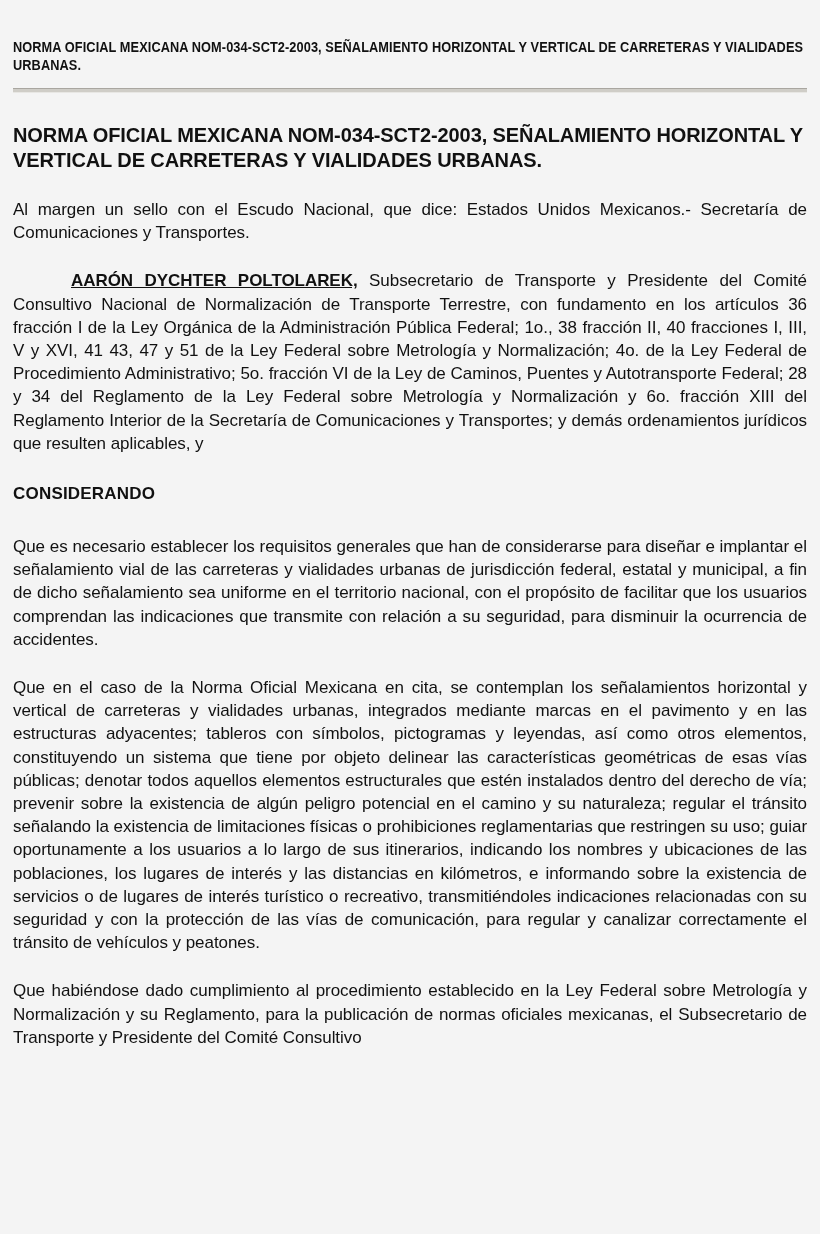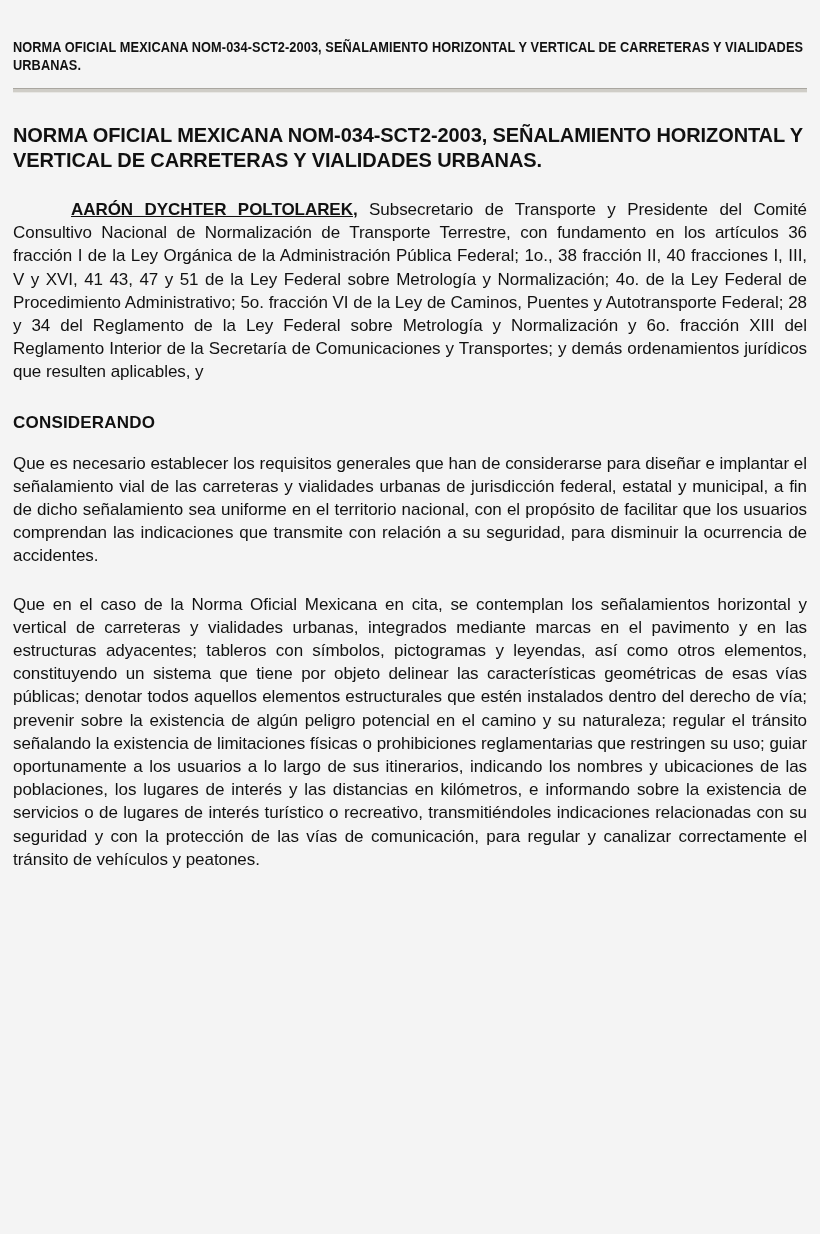--- a/index.html
+++ b/index.html
@@ -98,21 +98,21 @@
   
   p.body {
     margin: 0;
     font-size: 17px;
     line-height: 23.2px;
     text-align: justify;
     text-justify: inter-word;
     letter-spacing: -0.05px;
   }
   p.body.gap-md  { margin-top: 25px; }
-  p.body.gap-lg  { margin-top: 18px; }
+  p.body.gap-lg  { margin-top: 30px; }
 
   p.body.indent { text-indent: 58px; }
 
   .lead-name { font-weight: bold; text-decoration: underline; }
 
   
   .clip { overflow: hidden; }
 </style>
 </head>
 <body>
@@ -120,25 +120,27 @@
 <div class="page">
 
   <div class="doc-header">NORMA OFICIAL MEXICANA NOM-034-SCT2-2003, SEÑALAMIENTO HORIZONTAL Y VERTICAL DE CARRETERAS Y VIALIDADES URBANAS.</div>
 
   <hr class="rule">
 
   <h1 class="doc-title">NORMA OFICIAL MEXICANA NOM-034-SCT2-2003, SEÑALAMIENTO HORIZONTAL Y VERTICAL DE CARRETERAS Y VIALIDADES URBANAS.</h1>
 
 
 
+  <p class="body gap-md">Al margen un sello con el Escudo Nacional, que dice: Estados Unidos Mexicanos.- Secretaría de Comunicaciones y Transportes.</p>
 
   <p class="body gap-md indent">
     <span class="lead-name">AARÓN DYCHTER POLTOLAREK,</span><span> Subsecretario de Transporte y Presidente del Comité Consultivo Nacional de Normalización de Transporte Terrestre, con fundamento en los artículos 36 fracción I de la Ley Orgánica de la Administración Pública Federal; 1o., 38 fracción II, 40 fracciones I, III, V y XVI, 41 43, 47 y 51 de la Ley Federal sobre Metrología y Normalización; 4o. de la Ley Federal de Procedimiento Administrativo; 5o. fracción VI de la Ley de Caminos, Puentes y Autotransporte Federal; 28 y 34 del Reglamento de la Ley Federal sobre Metrología y Normalización y 6o. fracción XIII del Reglamento Interior de la Secretaría de Comunicaciones y Transportes; y demás ordenamientos jurídicos que resulten aplicables, y</span>
   </p>
 
   <h2 class="section-heading">CONSIDERANDO</h2>
 
   <p class="body gap-lg">Que es necesario establecer los requisitos generales que han de considerarse para diseñar e implantar el señalamiento vial de las carreteras y vialidades urbanas de jurisdicción federal, estatal y municipal, a fin de dicho señalamiento sea uniforme en el territorio nacional, con el propósito de facilitar que los usuarios comprendan las indicaciones que transmite con relación a su seguridad, para disminuir la ocurrencia de accidentes.</p>
 
   <p class="body gap-md">Que en el caso de la Norma Oficial Mexicana en cita, se contemplan los señalamientos horizontal y vertical de carreteras y vialidades urbanas, integrados mediante marcas en el pavimento y en las estructuras adyacentes; tableros con símbolos, pictogramas y leyendas, así como otros elementos, constituyendo un sistema que tiene por objeto delinear las características geométricas de esas vías públicas; denotar todos aquellos elementos estructurales que estén instalados dentro del derecho de vía; prevenir sobre la existencia de algún peligro potencial en el camino y su naturaleza; regular el tránsito señalando la existencia de limitaciones físicas o prohibiciones reglamentarias que restringen su uso; guiar oportunamente a los usuarios a lo largo de sus itinerarios, indicando los nombres y ubicaciones de las poblaciones, los lugares de interés y las distancias en kilómetros, e informando sobre la existencia de servicios o de lugares de interés turístico o recreativo, transmitiéndoles indicaciones relacionadas con su seguridad y con la protección de las vías de comunicación, para regular y canalizar correctamente el tránsito de vehículos y peatones.</p>
 
+  <p class="body gap-md clip">Que habiéndose dado cumplimiento al procedimiento establecido en la Ley Federal sobre Metrología y Normalización y su Reglamento, para la publicación de normas oficiales mexicanas, el Subsecretario de Transporte y Presidente del Comité Consultivo</p>
 
 </div>
 
 </body></html>

